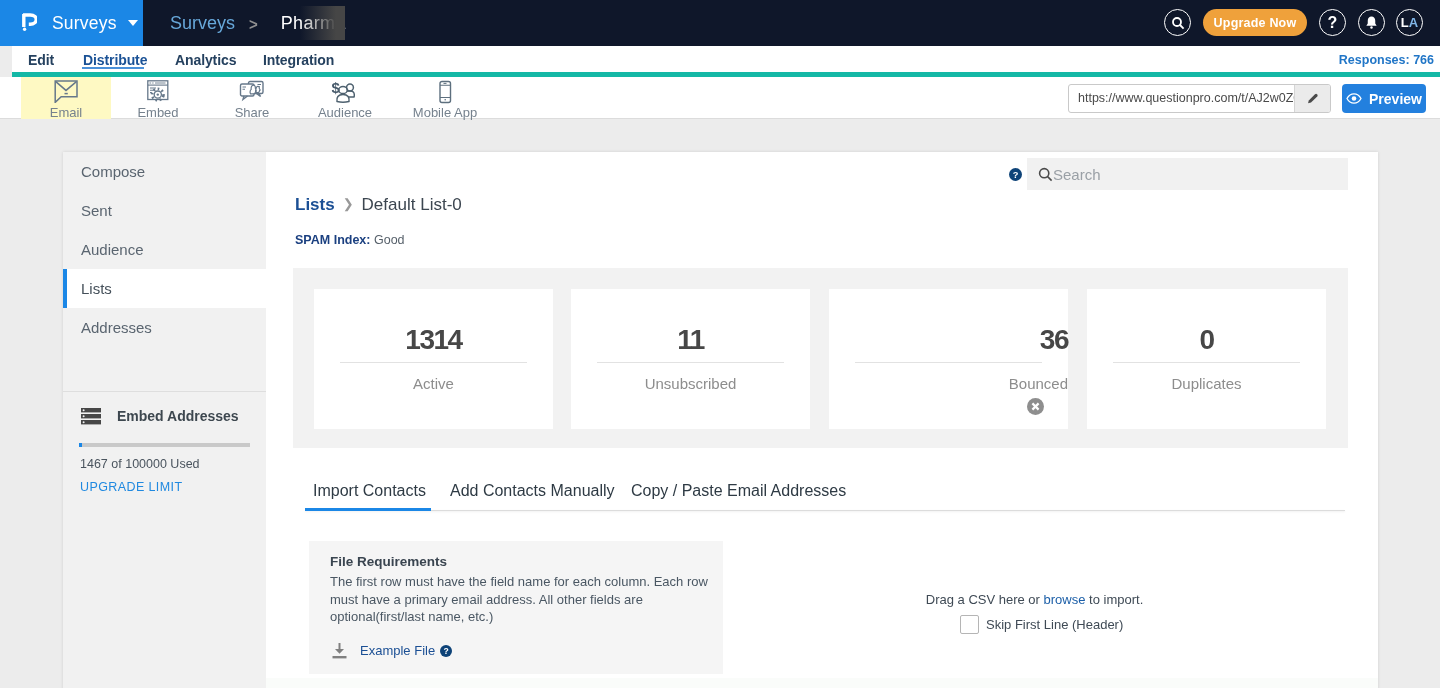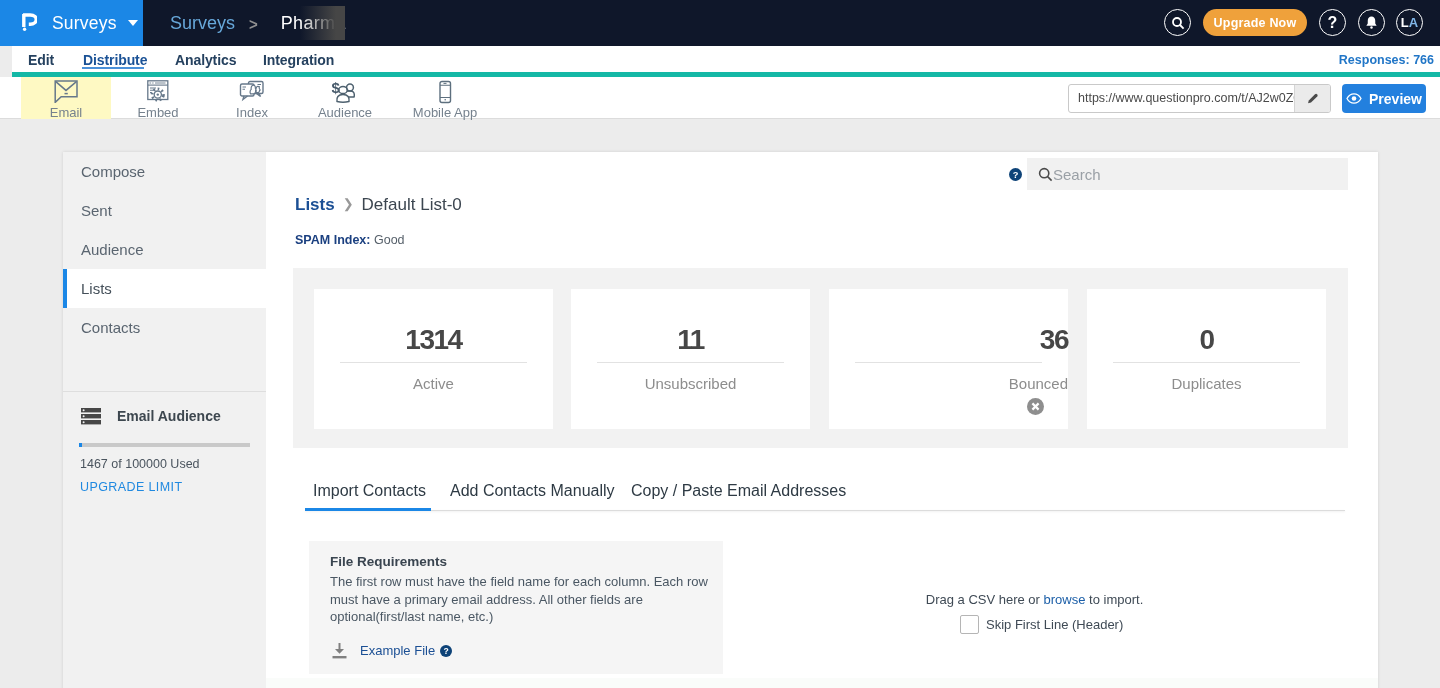--- a/index.html
+++ b/index.html
@@ -152,21 +152,21 @@
     <svg width="26" height="24" viewBox="0 0 26 24" fill="none" stroke="#66788a" stroke-width="1.4">
       <rect x="9.5" y="1.5" width="14.5" height="12" rx="1.5"></rect>
       <path d="M20 13.5 L21.5 16.5 L17.5 13.5"></path>
       <path d="M18.5 4.5 H22 M18.5 6.8 H21" stroke-width="1.1"></path>
       <rect x="1.5" y="4" width="13.5" height="12" rx="1.5" fill="#fff"></rect>
       <path d="M5 16 L4 19.5 L8.5 16"></path>
       <path d="M3.5 7 H7 M3.5 9.3 H6" stroke-width="1.1"></path>
       <path d="M11.5 13.8 C10.5 11.5 11.5 10 12.3 9.2 C11.8 8 12.5 5.2 14.3 5.2 C16.2 5.2 16.5 7 16.3 8.2 L17.5 10.2 L16.6 10.7 C16.8 12.2 16 13.8 14.3 13.8 Z" fill="#fff" stroke-width="1.2"></path>
       <path d="M16.8 12.6 C17.6 11.2 17.4 10.2 16.9 9.5 C17.2 8.6 17 6.6 18.6 6.4 C20 6.2 20.5 7.6 20.3 8.6 L21.2 10 L20.5 10.4 C20.6 11.5 20 12.6 18.8 12.6 Z" fill="#fff" stroke-width="1.1"></path>
     </svg>
-    <div class="lbl">Index</div>
+    <div class="lbl">Share</div>
   </div>
   <div class="ttab" style="left:300px;">
     <svg width="27" height="24" viewBox="0 0 27 24" fill="none" stroke="#4e616f" stroke-width="1.5">
       <text x="0" y="12.5" font-size="15" font-weight="bold" fill="#46596a" stroke="none" font-family="Liberation Sans, sans-serif">$</text>
       <circle cx="18.5" cy="7.5" r="3.4"></circle>
       <path d="M15.5 11.5 C16 10.8 21 10.8 21.8 12 C23 13 23 16 22.5 17 L15.8 17"></path>
       <ellipse cx="11.5" cy="10" rx="4.3" ry="3.6"></ellipse>
       <path d="M5.5 21.5 C4.8 17.5 6.5 14.5 11.5 14.5 C16.5 14.5 18.2 17.5 17.5 21.5 C14 22.3 9 22.3 5.5 21.5 Z" fill="#fff"></path>
     </svg>
     <div class="lbl">Audience</div>
@@ -196,31 +196,31 @@
     <span>Preview</span>
   </div>
 </div>
 
 <div class="abs" id="panel">
   <div class="abs" id="sidebar">
     <div class="mitem" style="top:0;">Compose</div>
     <div class="mitem" style="top:39px;">Sent</div>
     <div class="mitem" style="top:78px;">Audience</div>
     <div class="mitem act" style="top:117px;">Lists</div>
-    <div class="mitem" style="top:156px;">Contacts</div>
+    <div class="mitem" style="top:156px;">Addresses</div>
     <div id="sdivider"></div>
     <svg id="eaicon" width="20" height="17" viewBox="0 0 20 17">
       <rect x="0" y="0" width="20" height="4.4" fill="#474747"></rect>
       <rect x="0" y="6" width="20" height="4.4" fill="#474747"></rect>
       <rect x="0" y="12" width="20" height="4.4" fill="#474747"></rect>
       <circle cx="2.6" cy="2.2" r="1" fill="#f1f1f1"></circle>
       <circle cx="2.6" cy="8.2" r="1" fill="#f1f1f1"></circle>
       <circle cx="2.6" cy="14.2" r="1" fill="#f1f1f1"></circle>
     </svg>
-    <div id="eatitle">Email Audience</div>
+    <div id="eatitle">Embed Addresses</div>
     <div id="progress">
         <i></i>
       </div>
     <div id="used">1467 of 100000 Used</div>
     <div id="uplimit">UPGRADE LIMIT</div>
   </div>
 
   <div id="main">
     <svg id="qhelp" width="13" height="13" viewBox="0 0 14 14">
         <circle cx="7" cy="7" r="7" fill="#0e4378"></circle>

